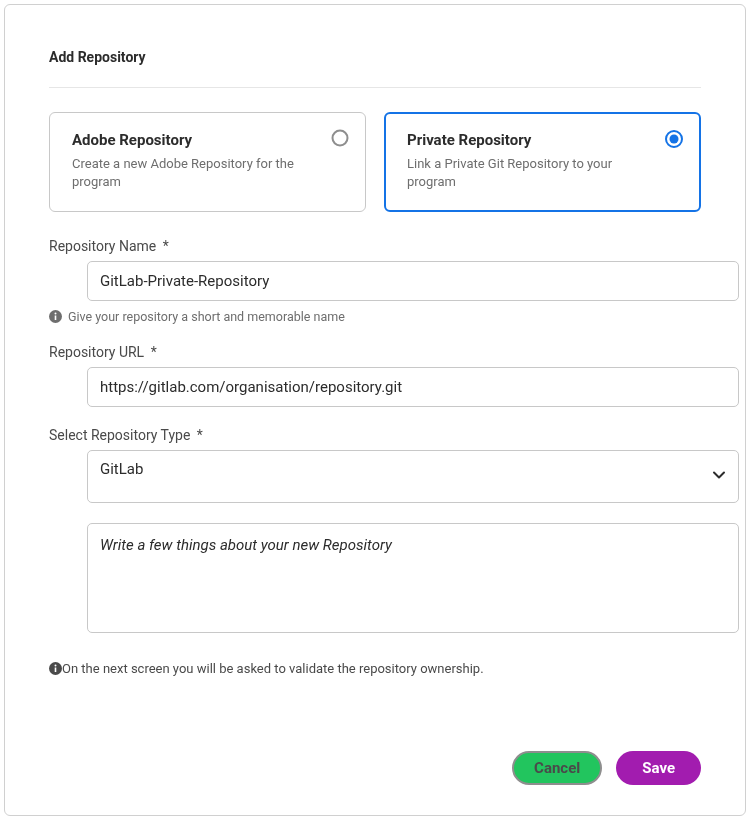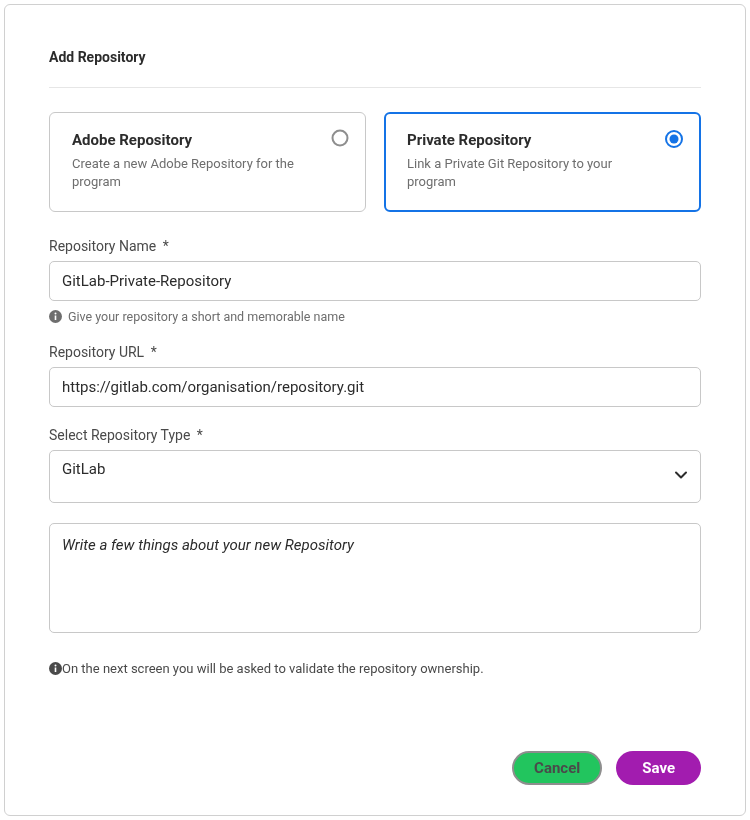--- a/index.html
+++ b/index.html
@@ -92,20 +92,21 @@
       margin-left: 3px;
     }
     .text-input, .select-wrap, .textarea {
       width: 100%;
       border: 1px solid #c8c8c8;
       border-radius: 5px;
       font-size: 15px;
       color: #2c2c2c;
       font-family: inherit;
       background: #fff;
+      margin-left: 38px;
     }
     .text-input {
       padding: 10px 12px;
       height: 40px;
     }
     .select-wrap {
       position: relative;
       height: 53px;
     }
     .select-text {

